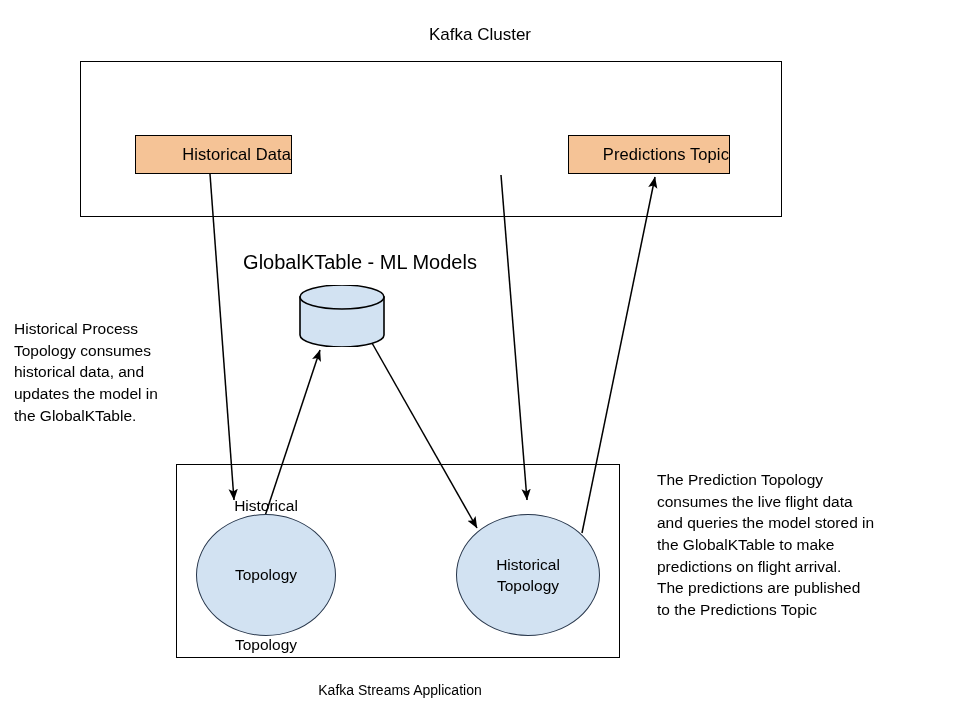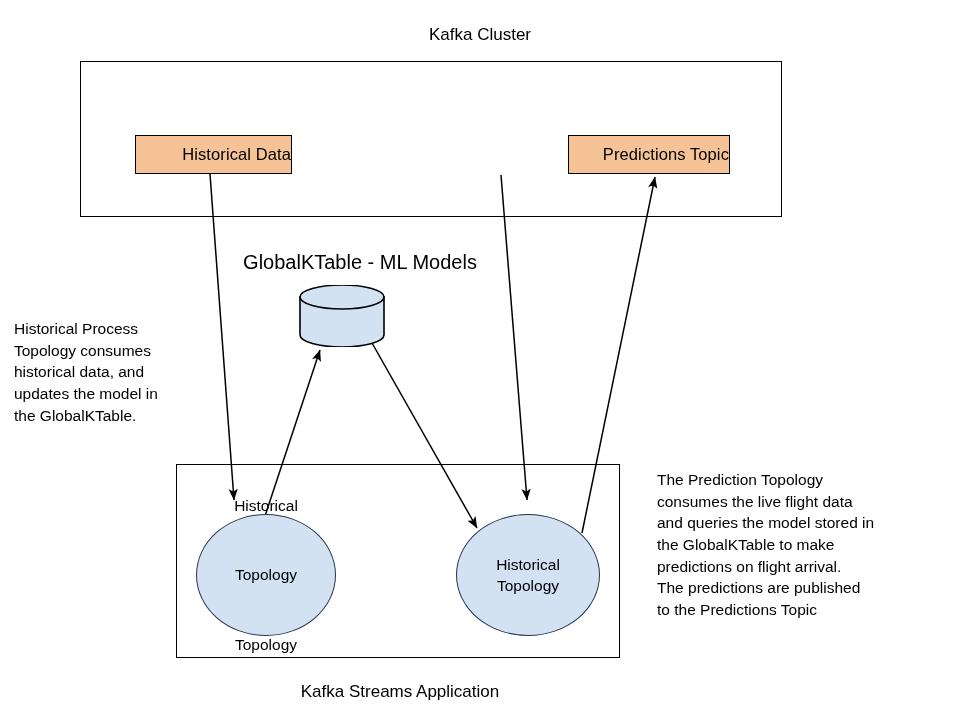--- a/index.html
+++ b/index.html
@@ -43,21 +43,21 @@
   #title-globalktable {
     left: 150px; top: 252px;
     width: 420px;
     text-align: center;
     font-size: 20px;
   }
   #title-kafka-streams {
     left: 100px; top: 683px;
     width: 600px;
     text-align: center;
-    font-size: 17px;
+    font-size: 14px;
   }
   
   .container-box {
     position: absolute;
     border: 1.6px solid #000000;
     background: transparent;
     box-sizing: border-box;
   }
   #box-kafka-cluster { left: 80px; top: 61px; width: 702px; height: 156px; }
   #box-streams-app   { left: 176px; top: 464px; width: 444px; height: 194px; }

